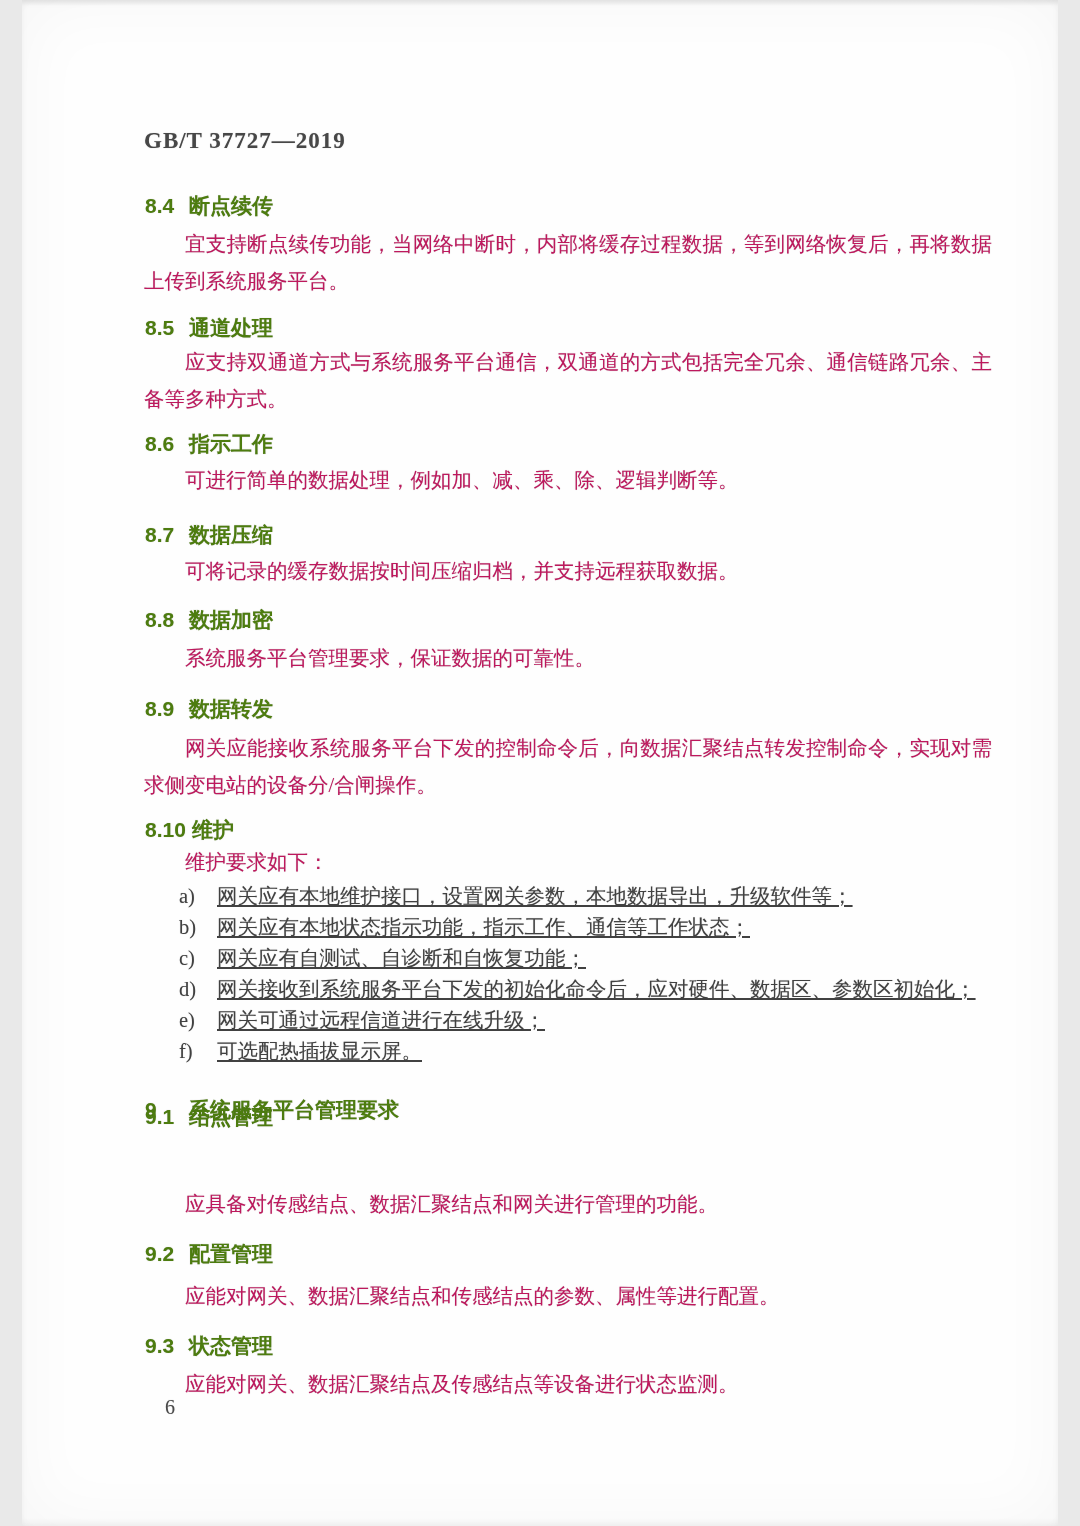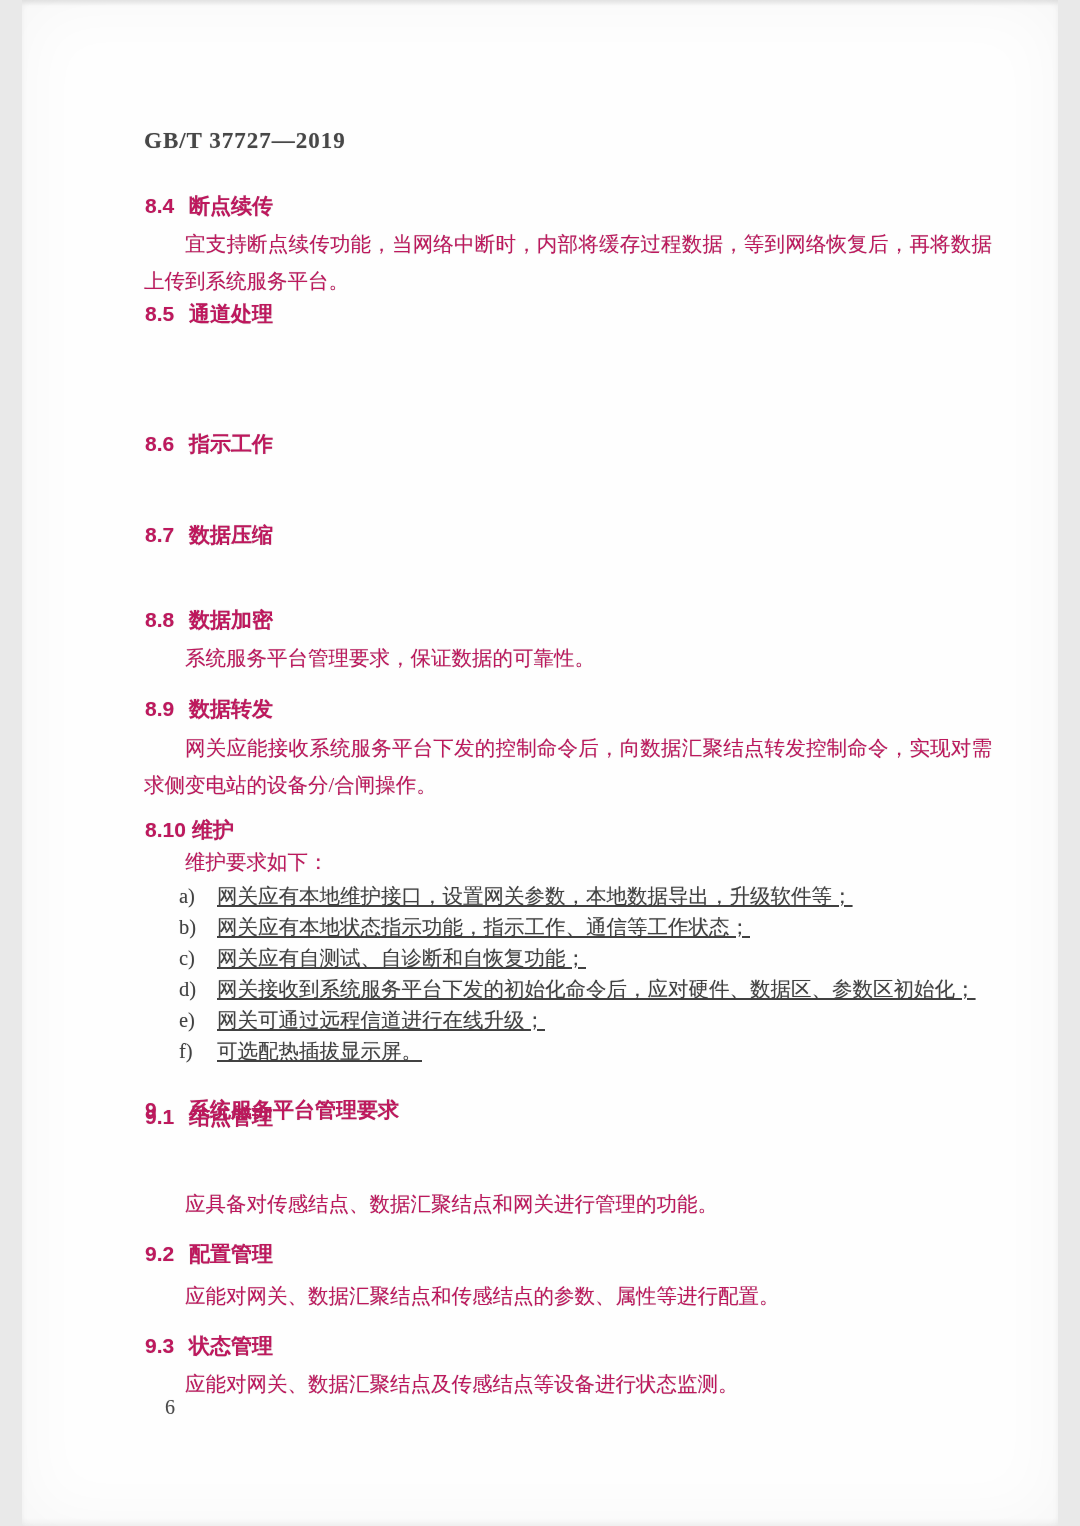--- a/index.html
+++ b/index.html
@@ -28,21 +28,21 @@
     color: #474747;
     text-shadow: 0 0 1px rgba(70,70,70,0.35);
     white-space: nowrap;
   }
   .heading {
     position: absolute;
     left: 123px;
     font-family: "Liberation Sans", "DejaVu Sans", sans-serif;
     font-weight: bold;
     font-size: 21px;
-    color: #be185d;
+    color: #4d7c0f;
     text-shadow: 0 0 1px rgba(60,60,60,0.3);
     white-space: nowrap;
   }
   .heading .num {
     display: inline-block;
     min-width: 38px;
     margin-right: 6px;
     font-family: "Liberation Sans", "DejaVu Sans", sans-serif;
   }
   .para {
@@ -115,31 +115,34 @@
 <div class="page">
   <div class="edge-shade-top"></div>
 
   <div class="doc-header">GB/T 37727—2019</div>
 
   <div class="heading" style="top:192px">
     <span class="num">8.4</span><span class="title">断点续传</span>
   </div>
   <p class="para" style="top:226px">宜支持断点续传功能，当网络中断时，内部将缓存过程数据，等到网络恢复后，再将数据上传到系统服务平台。</p>
 
-  <div class="heading" style="top:300px">
+  <div class="heading" style="top:314px">
     <span class="num">8.5</span><span class="title">通道处理</span>
   </div>
+  <p class="para" style="top:344px">应支持双通道方式与系统服务平台通信，双通道的方式包括完全冗余、通信链路冗余、主备等多种方式。</p>
 
   <div class="heading" style="top:430px">
     <span class="num">8.6</span><span class="title">指示工作</span>
   </div>
+  <p class="para" style="top:462px">可进行简单的数据处理，例如加、减、乘、除、逻辑判断等。</p>
 
   <div class="heading" style="top:521px">
     <span class="num">8.7</span><span class="title">数据压缩</span>
   </div>
+  <p class="para" style="top:553px">可将记录的缓存数据按时间压缩归档，并支持远程获取数据。</p>
 
   <div class="heading" style="top:606px">
     <span class="num">8.8</span><span class="title">数据加密</span>
   </div>
   <p class="para" style="top:640px">系统服务平台管理要求，保证数据的可靠性。</p>
 
   <div class="heading" style="top:695px">
     <span class="num">8.9</span><span class="title">数据转发</span>
   </div>
   <p class="para" style="top:730px">网关应能接收系统服务平台下发的控制命令后，向数据汇聚结点转发控制命令，实现对需求侧变电站的设备分/合闸操作。</p>

